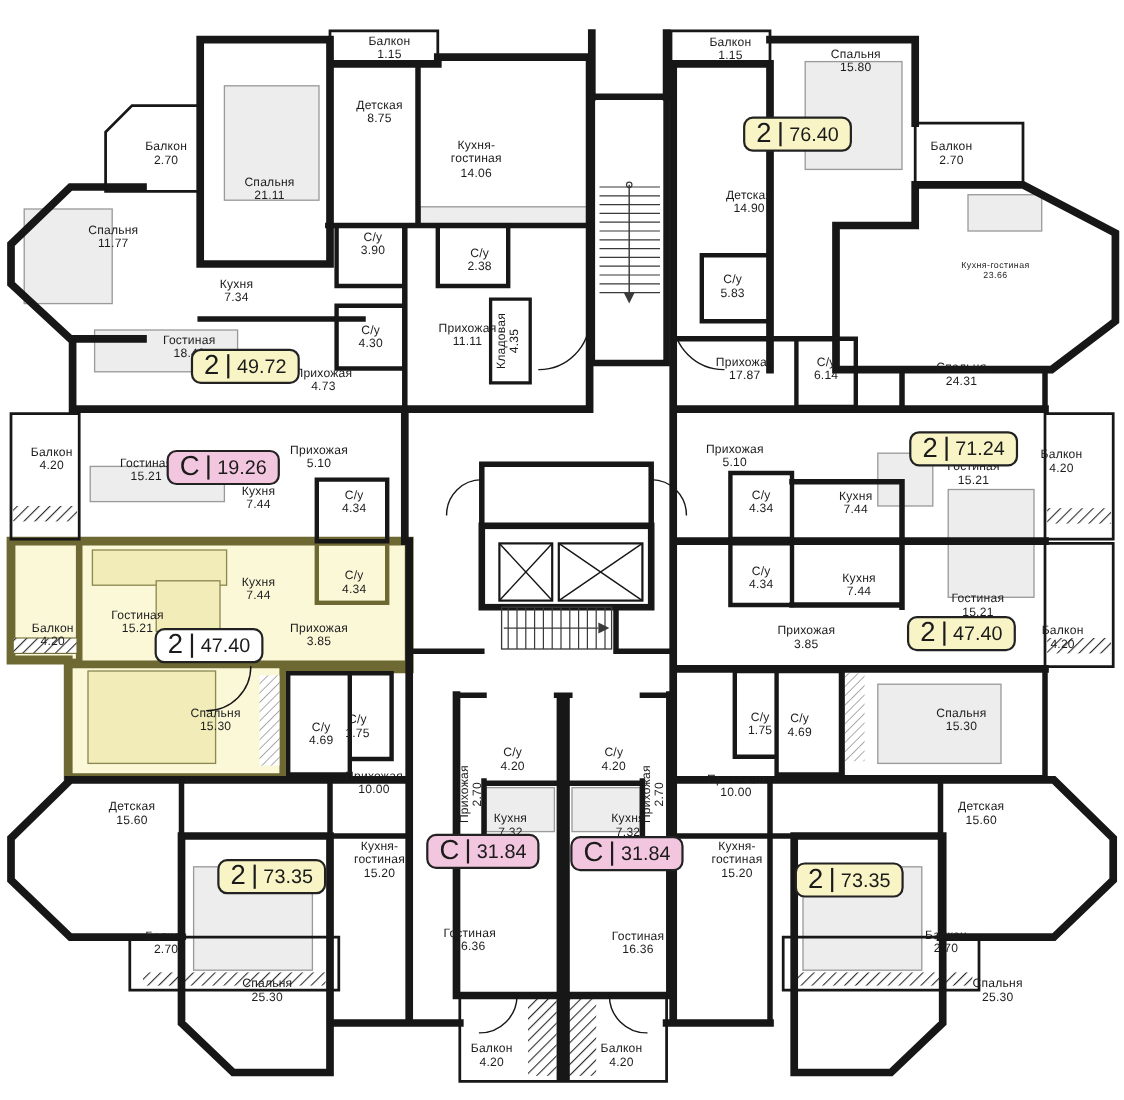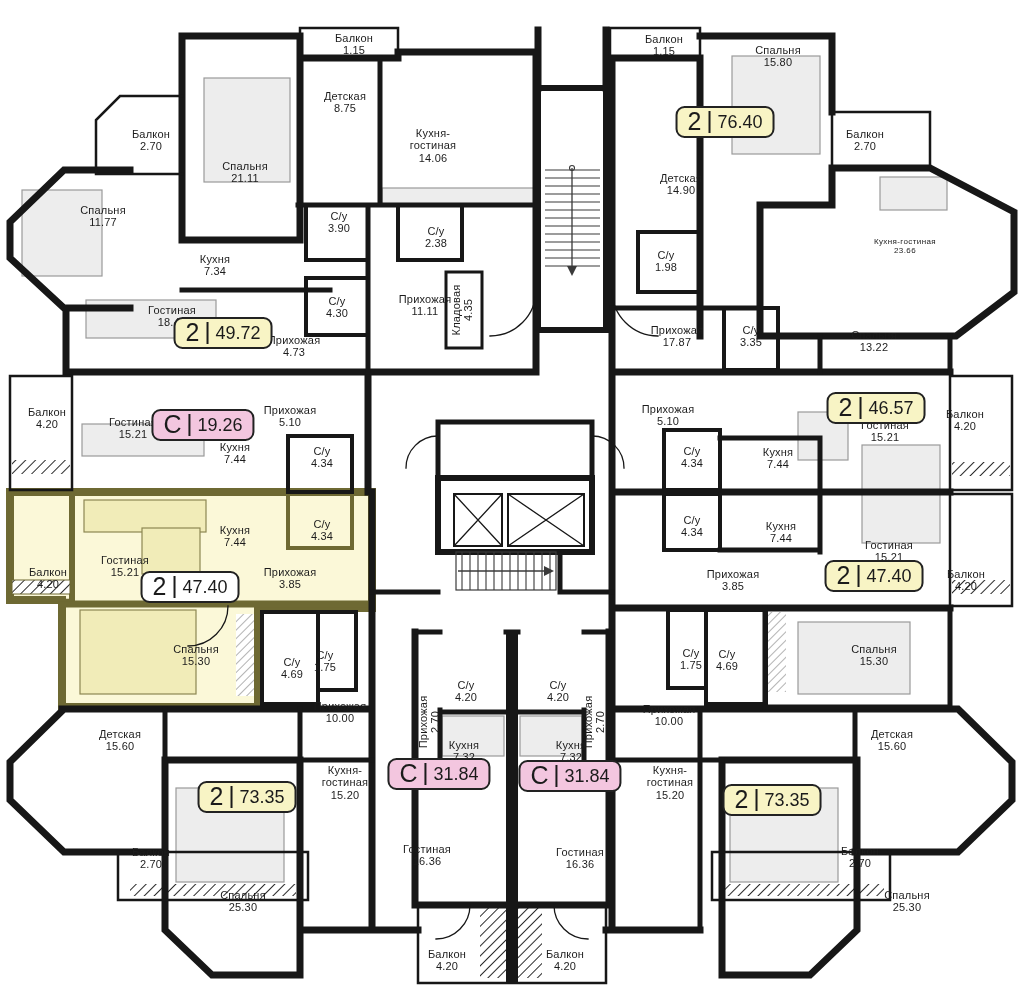--- a/index.html
+++ b/index.html
@@ -347,33 +347,33 @@
 <div class="room-label" style="left:681px;top:184px">
       <span>Детская</span>
       <span>14.90</span>
     </div>
 <div class="room-label tiny" style="left:905px;top:247px">
       <span>Кухня-гостиная</span>
       <span>23.66</span>
     </div>
 <div class="room-label" style="left:666px;top:261px">
       <span>С/у</span>
-      <span>1.98</span>
+      <span>5.83</span>
     </div>
 <div class="room-label" style="left:677px;top:336px">
       <span>Прихожая</span>
       <span>17.87</span>
     </div>
 <div class="room-label" style="left:751px;top:336px">
       <span>С/у</span>
-      <span>3.35</span>
+      <span>6.14</span>
     </div>
 <div class="room-label" style="left:874px;top:341px">
       <span>Спальня</span>
-      <span>13.22</span>
+      <span>24.31</span>
     </div>
 <div class="room-label" style="left:885px;top:431px">
       <span>Гостиная</span>
       <span>15.21</span>
     </div>
 <div class="room-label" style="left:965px;top:420px">
       <span>Балкон</span>
       <span>4.20</span>
     </div>
 <div class="room-label" style="left:668px;top:415px">
@@ -457,21 +457,21 @@
       <span class="b-area">47.40</span>
     </div>
 <div class="badge v-yellow" style="left:725px;top:122px">
       <span class="b-type">2</span>
       <span class="b-sep"></span>
       <span class="b-area">76.40</span>
     </div>
 <div class="badge v-yellow" style="left:876px;top:408px">
       <span class="b-type">2</span>
       <span class="b-sep"></span>
-      <span class="b-area">46.57</span>
+      <span class="b-area">71.24</span>
     </div>
 <div class="badge v-yellow" style="left:874px;top:576px">
       <span class="b-type">2</span>
       <span class="b-sep"></span>
       <span class="b-area">47.40</span>
     </div>
 <div class="badge v-yellow" style="left:247px;top:797px">
       <span class="b-type">2</span>
       <span class="b-sep"></span>
       <span class="b-area">73.35</span>

